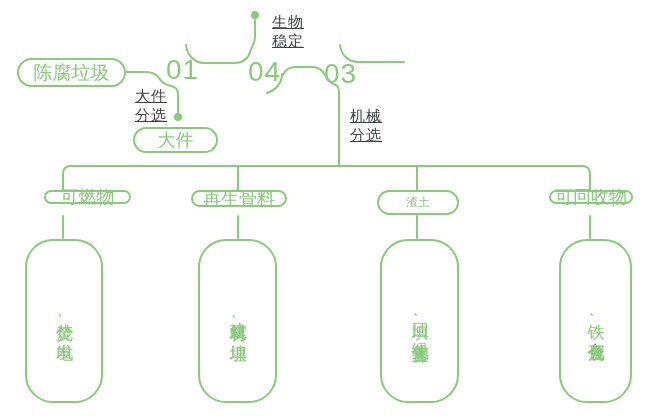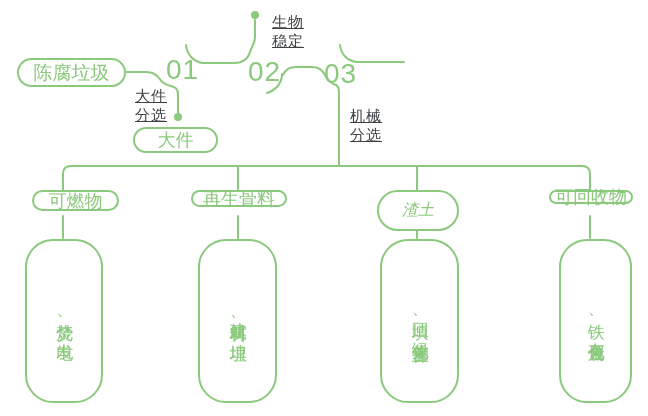--- a/index.html
+++ b/index.html
@@ -12,23 +12,23 @@
   .ln { fill:none; stroke:var(--green); stroke-width:2; stroke-linecap:round; }
   .dot { fill:var(--green); stroke:none; }
   .pill {
     position:absolute; box-sizing:border-box;
     border:2px solid var(--green); border-radius:999px;
     color:var(--green); display:flex; align-items:center; justify-content:center;
     white-space:nowrap; background:var(--bg);
   }
   .pill.src  { left:17px;  top:58px;  width:109px; height:29px; font-size:19px; }
   .pill.big  { left:133px; top:127px; width:85px;  height:26px; font-size:18px;font-family:Liberation Mono, monospace; }
-  .pill.b1   { left:32px;  top:190px; width:87px;  height:21px; font-size:18px; }
+  .pill.b1   { left:44px;  top:190px; width:87px;  height:14px; font-size:18px; }
   .pill.b2   { left:191px; top:190px; width:96px;  height:17px; font-size:18px; }
-  .pill.b3   { left:377px; top:190px; width:82px;  height:41px; font-size:16px;font-style:italic; }
+  .pill.b3   { left:377px; top:190px; width:82px;  height:25px; font-size:12px; }
   .pill.b4   { left:549px; top:190px; width:84px;  height:14px; font-size:18px; }
   .num {
     position:absolute; color:var(--green); font-size:28px; line-height:28px;
     letter-spacing:1px;
     text-align:center;
   }
   .num.n1 { left:166px; top:56px; }
   .num.n2 { left:248px; top:58px; }
   .num.n3 { left:324px; top:60px; }
   .darklabel {
@@ -81,21 +81,21 @@
     <path class="ln" d="M238,216 L238,238"></path>
     <path class="ln" d="M417,216 L417,238"></path>
     <path class="ln" d="M590,216 L590,238"></path>
   </svg>
 
   <div class="pill src">
     <span>陈腐垃圾</span>
   </div>
 
   <div class="num n1">01</div>
-  <div class="num n2">02</div>
+  <div class="num n2">04</div>
   <div class="num n3">03</div>
 
   <div class="darklabel bio">生物稳定</div>
   <div class="darklabel bulk">大件分选</div>
   <div class="darklabel mech">机械分选</div>
 
   <div class="pill big">
     <span>大件</span>
   </div>
 

